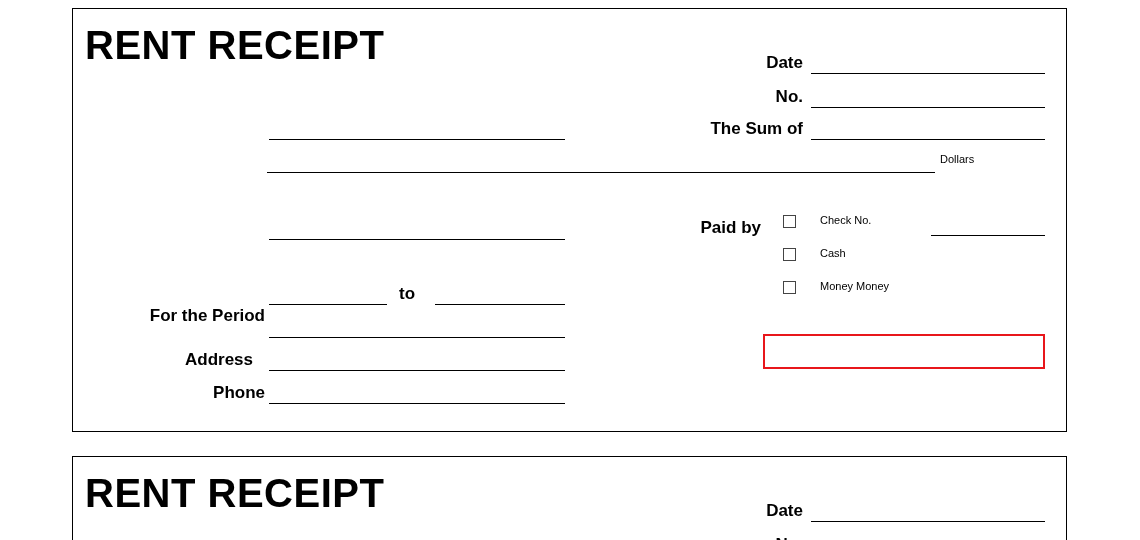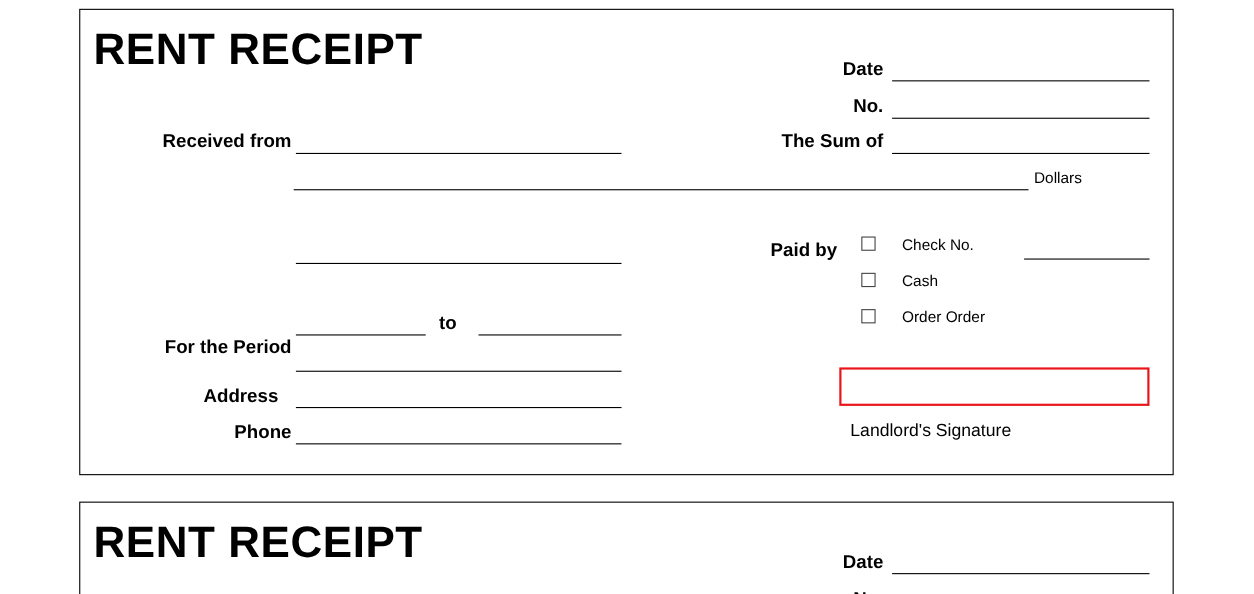--- a/index.html
+++ b/index.html
@@ -45,21 +45,21 @@
   .lbl {
     position: absolute;
     font-size: 17px;
     font-weight: bold;
     white-space: nowrap;
   }
   .lbl.r { text-align: right; }
 
   .plain {
     position: absolute;
-    font-size: 14px;
+    font-size: 11px;
     font-weight: normal;
     white-space: nowrap;
   }
 
   
   .rule {
     position: absolute;
     border-bottom: 1px solid #000000;
     height: 0;
   }
@@ -103,21 +103,20 @@
 
     <div class="lbl r" style="left:620px; top:78px; width:110px;">No.</div>
     <div class="rule" style="left:738px; top:98px; width:234px;"></div>
 
     <div class="lbl r" style="left:560px; top:110px; width:170px;">The Sum of</div>
     <div class="rule" style="left:738px; top:130px; width:234px;"></div>
 
     <div class="rule" style="left:194px; top:163px; width:668px;"></div>
     <div class="plain" style="left:867px; top:144px;">Dollars</div>
 
-    <div class="lbl r" style="left:20px; top:110px; width:172px;">Received from</div>
     <div class="rule" style="left:196px; top:130px; width:296px;"></div>
 
     <div class="rule" style="left:196px; top:230px; width:296px;"></div>
 
     <div class="lbl r" style="left:20px; top:275px; width:172px;margin-top:22px;">For the Period</div>
     <div class="rule" style="left:196px; top:295px; width:118px;"></div>
     <div class="lbl" style="left:326px; top:275px;">to</div>
     <div class="rule" style="left:362px; top:295px; width:130px;"></div>
 
     <div class="rule" style="left:196px; top:328px; width:296px;"></div>
@@ -131,24 +130,23 @@
     <div class="lbl r" style="left:560px; top:209px; width:128px;">Paid by</div>
 
     <div class="cbox" style="left:710px; top:206px;"></div>
     <div class="plain" style="left:747px; top:205px;">Check No.</div>
     <div class="rule" style="left:858px; top:226px; width:114px;"></div>
 
     <div class="cbox" style="left:710px; top:239px;"></div>
     <div class="plain" style="left:747px; top:238px;">Cash</div>
 
     <div class="cbox" style="left:710px; top:272px;"></div>
-    <div class="plain" style="left:747px; top:271px;">Order Order</div>
+    <div class="plain" style="left:747px; top:271px;">Money Money</div>
 
     <div class="sig-box" style="left:690px; top:325px; width:282px; height:35px;"></div>
-    <div class="sig-caption" style="left:700px; top:374px;">Landlord's Signature</div>
   </div>
 
   <div class="receipt" id="receipt-2">
 
     <div class="title">RENT RECEIPT</div>
 
     <div class="lbl r" style="left:620px; top:44px; width:110px;">Date</div>
     <div class="rule" style="left:738px; top:64px; width:234px;"></div>
 
     <div class="lbl r" style="left:620px; top:78px; width:110px;">No.</div>

